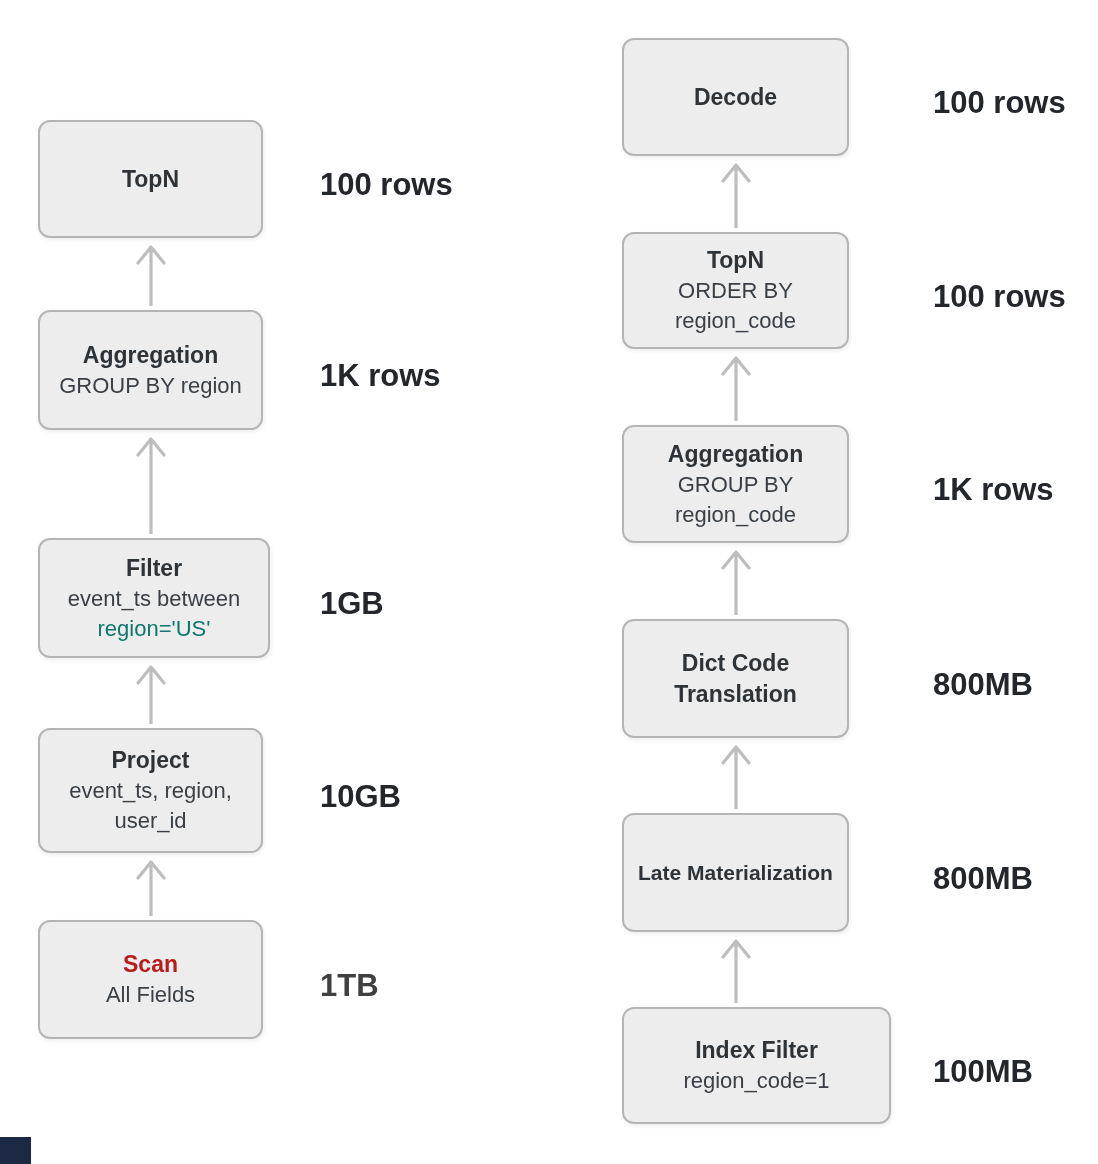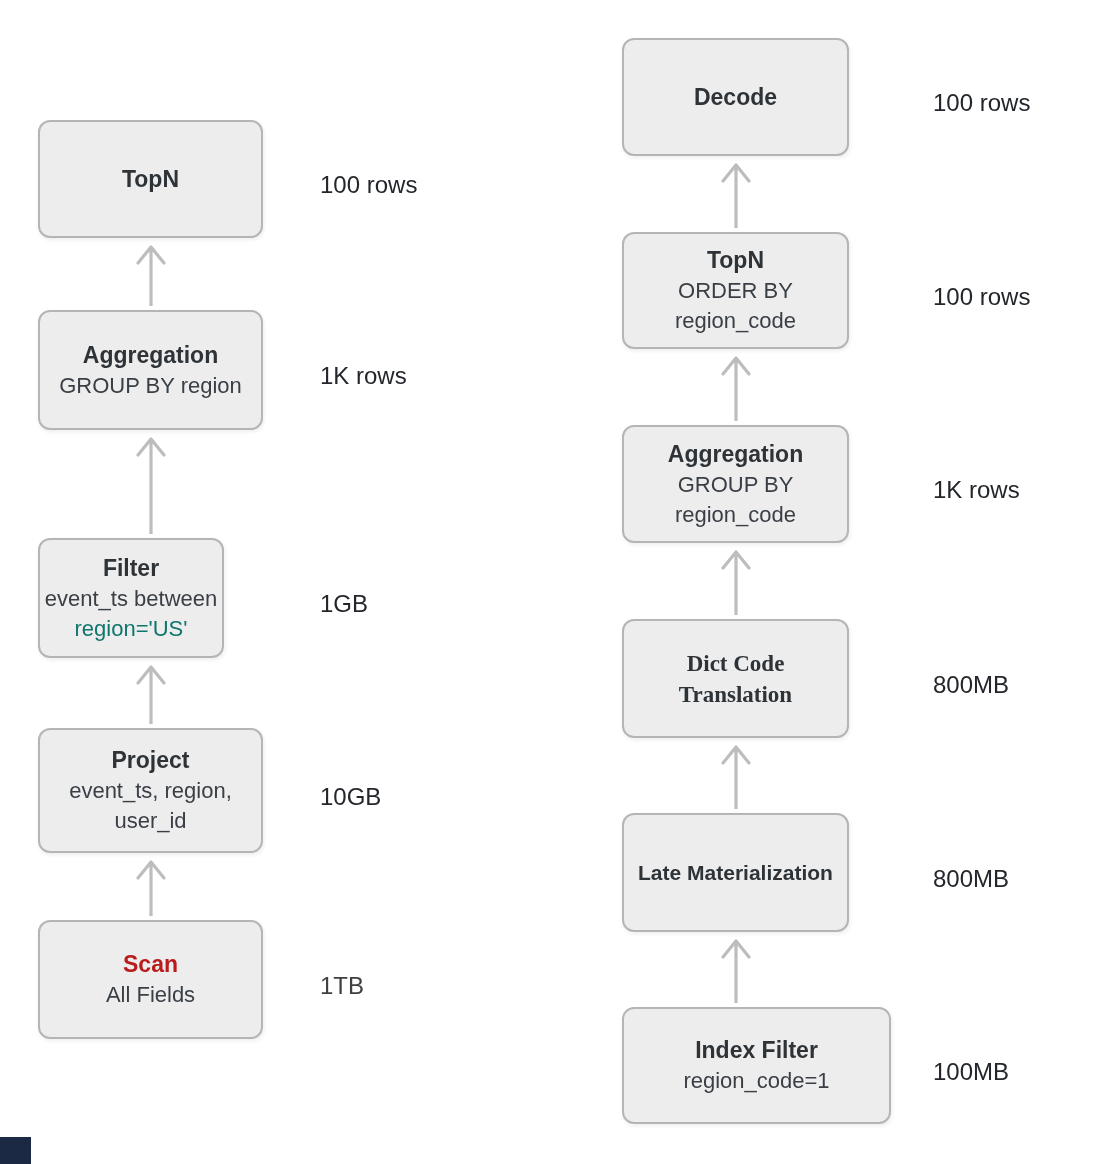--- a/index.html
+++ b/index.html
@@ -26,21 +26,21 @@
     font-weight:700;font-size:23px;line-height:31px;
     color:#2e3338;white-space:nowrap;text-align:center;
   }
   .title-line.compact{font-size:21px;}
   .sub-line{
     font-weight:400;font-size:22px;line-height:30px;
     color:#3a3f46;white-space:nowrap;text-align:center;
   }
   .metric{
     position:absolute;
-    font-weight:400;font-size:24px;
+    font-weight:700;font-size:31px;
     color:#23262b;white-space:nowrap;
     height:40px;line-height:40px;
   }
   .arrow{position:absolute;}
   .arrow svg{display:block;}
   .corner-bar{
     position:absolute;left:0;bottom:0;
     width:31px;height:27px;
     background:#1b2944;
   }
@@ -58,21 +58,21 @@
       <div class="node" style="left: 38px; top: 310px; width: 225px; height: 120px; background: rgb(237, 237, 237); border-color: rgb(181, 181, 181);">
         <div class="title-line" style="color: rgb(46, 51, 56);">Aggregation</div>
         <div class="sub-line" style="color: rgb(58, 63, 70);">GROUP BY region</div>
       </div>
       <div class="metric" style="left: 320px; top: 356px; color: rgb(35, 38, 43);">1K rows</div>
       <div class="arrow" style="left: 131px; top: 242px;">
         <svg width="40" height="64" viewBox="0 0 40 64">
           <path d="M20 64 L20 6 M7 21 L20 5 L33 21" fill="none" stroke="#bdbdbd" stroke-width="3.2" stroke-linecap="round" stroke-linejoin="round"></path>
         </svg>
       </div>
-      <div class="node" style="left: 38px; top: 538px; width: 186px; height: 120px; background: rgb(237, 237, 237); border-color: rgb(181, 181, 181);">
+      <div class="node" style="left: 38px; top: 538px; width: 232px; height: 120px; background: rgb(237, 237, 237); border-color: rgb(181, 181, 181);">
         <div class="title-line" style="color: rgb(46, 51, 56);">Filter</div>
         <div class="sub-line" style="color: rgb(58, 63, 70);">event_ts between</div>
         <div class="sub-line" style="color: #0f766e;">region='US'</div>
       </div>
       <div class="metric" style="left: 320px; top: 584px; color: rgb(35, 38, 43);">1GB</div>
       <div class="arrow" style="left: 131px; top: 434px;">
         <svg width="40" height="100" viewBox="0 0 40 100">
           <path d="M20 100 L20 6 M7 21 L20 5 L33 21" fill="none" stroke="#bdbdbd" stroke-width="3.2" stroke-linecap="round" stroke-linejoin="round"></path>
         </svg>
       </div>
@@ -118,21 +118,21 @@
         <div class="title-line" style="color: rgb(46, 51, 56);">Aggregation</div>
         <div class="sub-line" style="color: rgb(58, 63, 70);">GROUP BY</div>
         <div class="sub-line" style="color: rgb(58, 63, 70);">region_code</div>
       </div>
       <div class="metric" style="left: 933px; top: 470px; color: rgb(35, 38, 43);">1K rows</div>
       <div class="arrow" style="left: 716px; top: 353px;">
         <svg width="40" height="68" viewBox="0 0 40 68">
           <path d="M20 68 L20 6 M7 21 L20 5 L33 21" fill="none" stroke="#bdbdbd" stroke-width="3.2" stroke-linecap="round" stroke-linejoin="round"></path>
         </svg>
       </div>
-      <div class="node" style="left: 622px; top: 619px; width: 227px; height: 119px; background: rgb(237, 237, 237); border-color: rgb(181, 181, 181); font-family: Liberation Serif, serif;">
+      <div class="node" style="left: 622px; top: 619px; width: 227px; height: 119px; background: rgb(237, 237, 237); border-color: rgb(181, 181, 181);">
         <div class="title-line" style="color: rgb(46, 51, 56);">Dict Code</div>
         <div class="title-line" style="color: rgb(46, 51, 56);">Translation</div>
       </div>
       <div class="metric" style="left: 933px; top: 665px; color: rgb(35, 38, 43);">800MB</div>
       <div class="arrow" style="left: 716px; top: 547px;">
         <svg width="40" height="68" viewBox="0 0 40 68">
           <path d="M20 68 L20 6 M7 21 L20 5 L33 21" fill="none" stroke="#bdbdbd" stroke-width="3.2" stroke-linecap="round" stroke-linejoin="round"></path>
         </svg>
       </div>
       <div class="node" style="left: 622px; top: 813px; width: 227px; height: 119px; background: rgb(237, 237, 237); border-color: rgb(181, 181, 181);">

